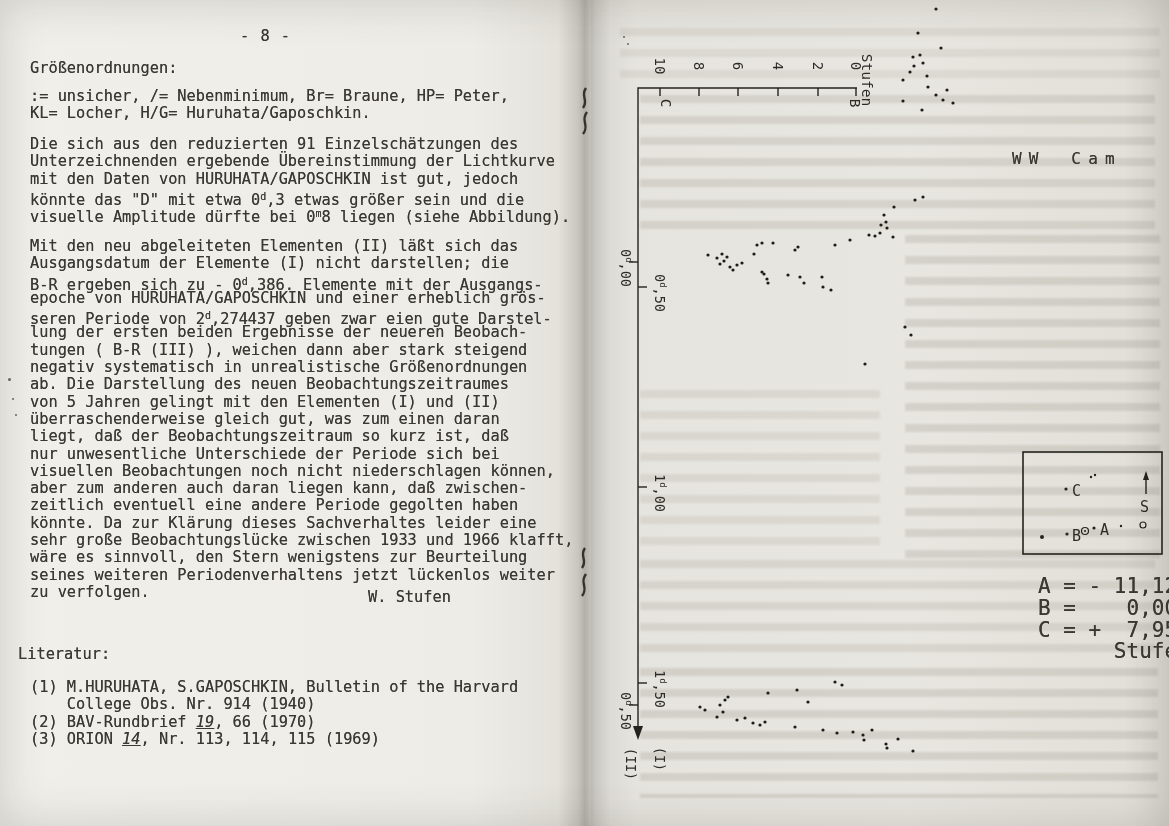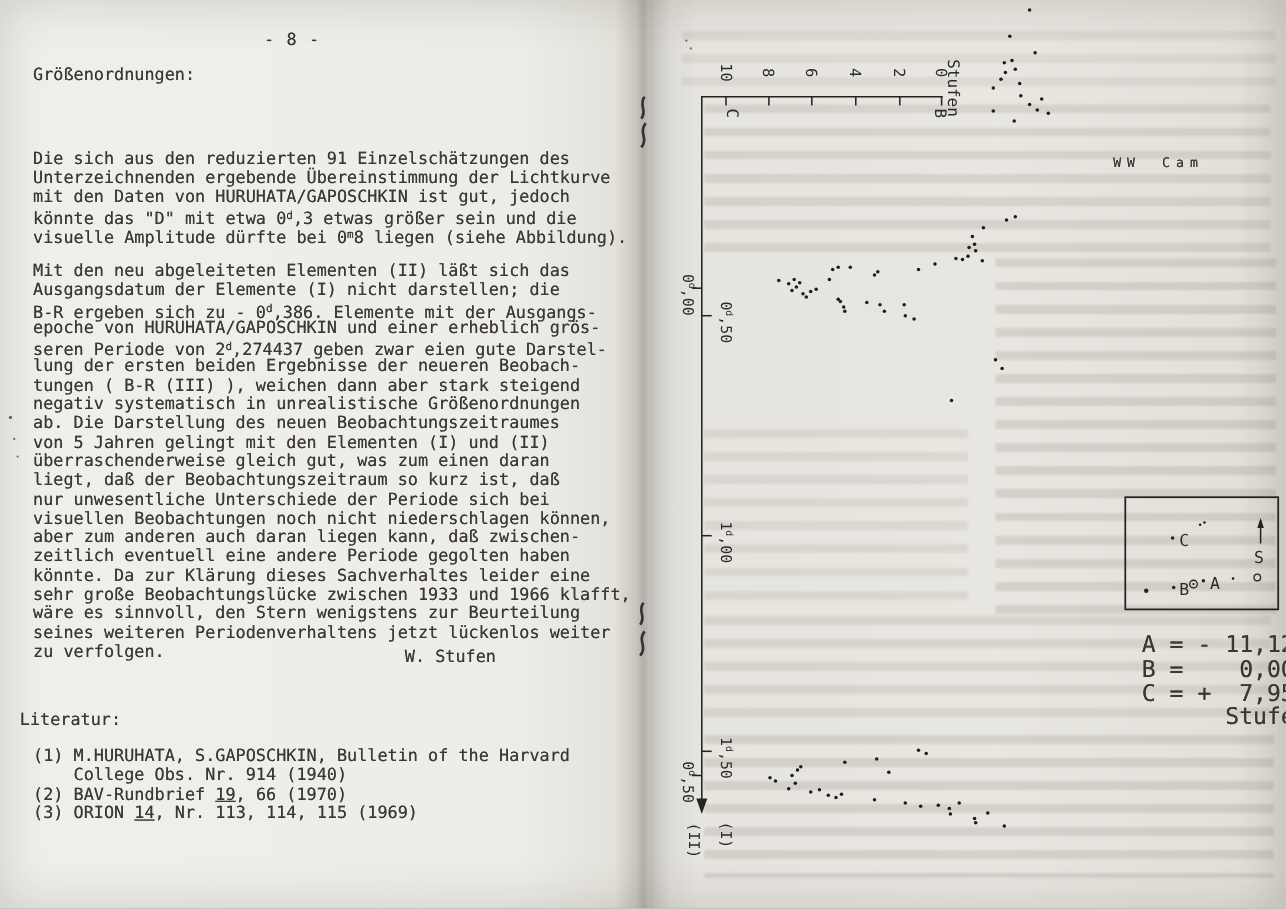--- a/index.html
+++ b/index.html
@@ -11,22 +11,22 @@
         background:linear-gradient(to right,#f0efea 0,#edece7 80%,#e1dfd8 98%);}
   .pageR{position:absolute;left:591px;top:0;width:578px;height:826px;
         background:linear-gradient(to right,#d7d5cf 0,#e6e4de 45px,#e8e6e0 55%,#e2e0d9 92%,#d9d7d0 100%);}
   .gutter{position:absolute;left:558px;top:0;width:52px;height:826px;
         background:linear-gradient(to right,rgba(70,68,62,0) 0,rgba(70,68,62,.16) 38%,rgba(70,68,62,.30) 52%,rgba(70,68,62,.10) 72%,rgba(70,68,62,0) 100%);}
   .t{position:absolute;font-size:15.3px;line-height:17.3px;color:#3a3833;
      white-space:pre;text-shadow:0 0 .6px rgba(54,52,46,.75);}
   .t .tline{height:17.3px;}
   .hdr{letter-spacing:1px;}
   .sup{font-size:10px;vertical-align:5px;}
-  .u{text-decoration:underline;}
-  .wwcam{letter-spacing:.45em;word-spacing:.55em;font-size:12px;}
+  .u{text-decoration:underline;font-style:italic;}
+  .wwcam{letter-spacing:.45em;word-spacing:.55em;font-size:16px;margin-top:10px;}
   .cmp{line-height:21.8px;font-size:21px;}
   .cmp .tline{height:21.8px;}
   .ghost{position:absolute;pointer-events:none;filter:blur(1.2px);
      background:repeating-linear-gradient(to bottom,rgba(122,117,106,.30) 0px,rgba(122,117,106,.30) 8px,rgba(0,0,0,0) 8px,rgba(0,0,0,0) 21px);}
   .speck{position:absolute;width:3px;height:3px;border-radius:50%;background:#6a675f;}
   svg{position:absolute;overflow:visible;}
   .ax{stroke:#24231f;stroke-width:1.4;fill:none;}
   .ctext{fill:#2c2b27;font-family:"DejaVu Sans Mono",monospace;}
   .fbox{fill:none;stroke:#24231f;stroke-width:1.6;}
   .ring{fill:none;stroke:#24231f;stroke-width:1.2;}
@@ -57,20 +57,21 @@
   </svg>
 
   <div class="speck" style="left:8px;top:378px"></div>
   <div class="speck" style="left:12px;top:398px;width:2px;height:2px"></div>
   <div class="speck" style="left:15px;top:414px;width:2px;height:2px"></div>
   <div class="speck" style="left:623px;top:36px;width:2px;height:2px"></div>
   <div class="speck" style="left:627px;top:43px;width:2px;height:2px"></div>
 
   <div class="t hdr" style="left:240px;top:28px">- 8 -</div>
   <div class="t" style="left:30px;top:60px">Größenordnungen:</div>
+  <div class="t" style="left:30px;top:88px"><div class="tline">:= unsicher, /= Nebenminimum, Br= Braune, HP= Peter,</div><div class="tline">KL= Locher, H/G= Huruhata/Gaposchkin.</div></div>
   <div class="t" style="left:30px;top:136px"><div class="tline">Die sich aus den reduzierten 91 Einzelschätzungen des</div><div class="tline">Unterzeichnenden ergebende Übereinstimmung der Lichtkurve</div><div class="tline">mit den Daten von HURUHATA/GAPOSCHKIN ist gut, jedoch</div><div class="tline"><span>könnte das "D" mit etwa 0</span><span class="sup">d</span><span>,3 etwas größer sein und die</span></div><div class="tline"><span>visuelle Amplitude dürfte bei 0</span><span class="sup">m</span><span>8 liegen (siehe Abbildung).</span></div></div>
   <div class="t" style="left:30px;top:238px"><div class="tline">Mit den neu abgeleiteten Elementen (II) läßt sich das</div><div class="tline">Ausgangsdatum der Elemente (I) nicht darstellen; die</div><div class="tline"><span>B-R ergeben sich zu - 0</span><span class="sup">d</span><span>,386. Elemente mit der Ausgangs-</span></div><div class="tline">epoche von HURUHATA/GAPOSCHKIN und einer erheblich grös-</div><div class="tline"><span>seren Periode von 2</span><span class="sup">d</span><span>,274437 geben zwar eien gute Darstel-</span></div><div class="tline">lung der ersten beiden Ergebnisse der neueren Beobach-</div><div class="tline">tungen ( B-R (III) ), weichen dann aber stark steigend</div><div class="tline">negativ systematisch in unrealistische Größenordnungen</div><div class="tline">ab. Die Darstellung des neuen Beobachtungszeitraumes</div><div class="tline">von 5 Jahren gelingt mit den Elementen (I) und (II)</div><div class="tline">überraschenderweise gleich gut, was zum einen daran</div><div class="tline">liegt, daß der Beobachtungszeitraum so kurz ist, daß</div><div class="tline">nur unwesentliche Unterschiede der Periode sich bei</div><div class="tline">visuellen Beobachtungen noch nicht niederschlagen können,</div><div class="tline">aber zum anderen auch daran liegen kann, daß zwischen-</div><div class="tline">zeitlich eventuell eine andere Periode gegolten haben</div><div class="tline">könnte. Da zur Klärung dieses Sachverhaltes leider eine</div><div class="tline">sehr große Beobachtungslücke zwischen 1933 und 1966 klafft,</div><div class="tline">wäre es sinnvoll, den Stern wenigstens zur Beurteilung</div><div class="tline">seines weiteren Periodenverhaltens jetzt lückenlos weiter</div><div class="tline">zu verfolgen.</div></div>
   <div class="t" style="left:368px;top:589px">W. Stufen</div>
   <div class="t" style="left:18px;top:646px">Literatur:</div>
   <div class="t" style="left:30px;top:679px"><div class="tline">(1) M.HURUHATA, S.GAPOSCHKIN, Bulletin of the Harvard</div><div class="tline">    College Obs. Nr. 914 (1940)</div><div class="tline"><span>(2) BAV-Rundbrief </span><span class="u">19</span><span>, 66 (1970)</span></div><div class="tline"><span>(3) ORION </span><span class="u">14</span><span>, Nr. 113, 114, 115 (1969)</span></div></div>
 
   <svg id="chart-svg" style="left:585px;top:0" width="584" height="826" viewBox="585 0 584 826">
       <path d="M 638 734 L 638 88 L 857 88" class="ax"></path>
       <polygon points="633,726 643,726 638,740" fill="#24231f"></polygon>
       <line x1="660" y1="88" x2="660" y2="96" class="ax"></line>

